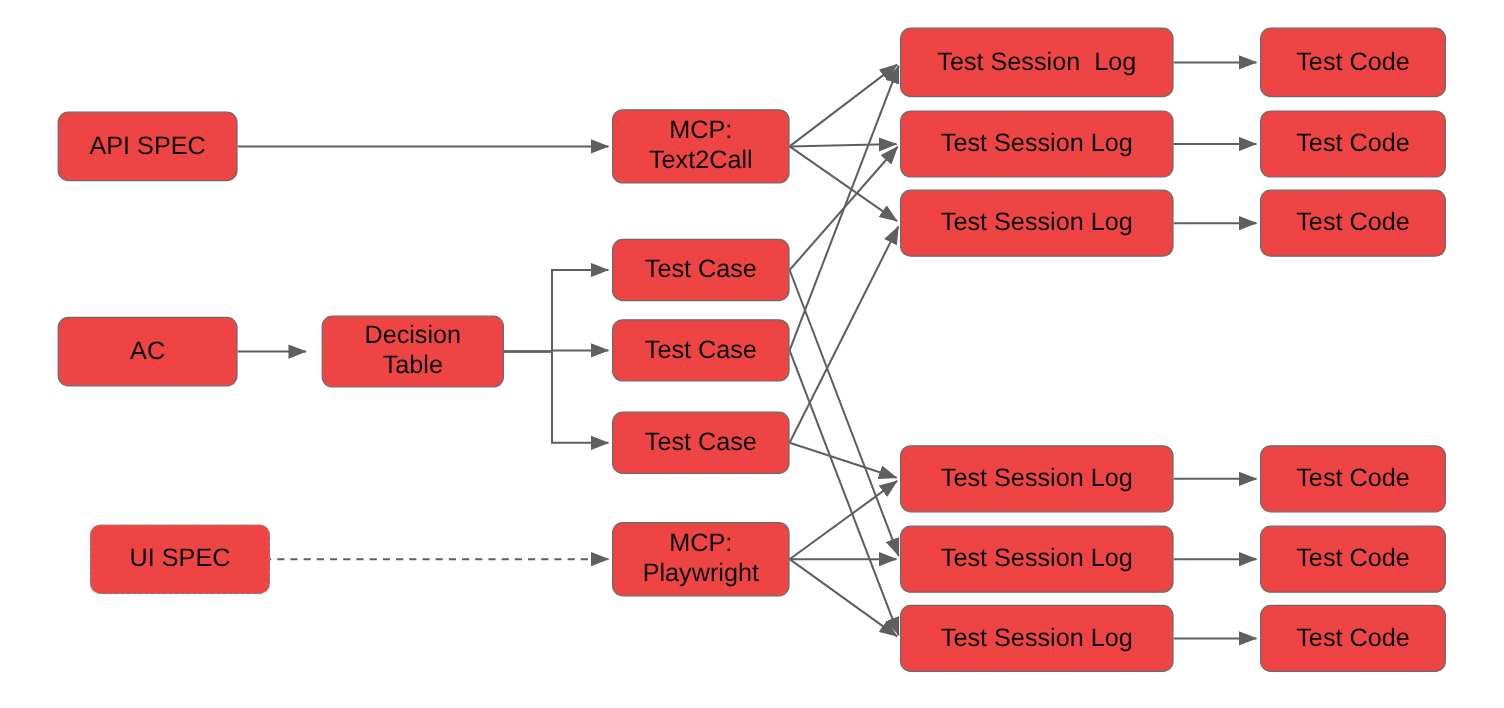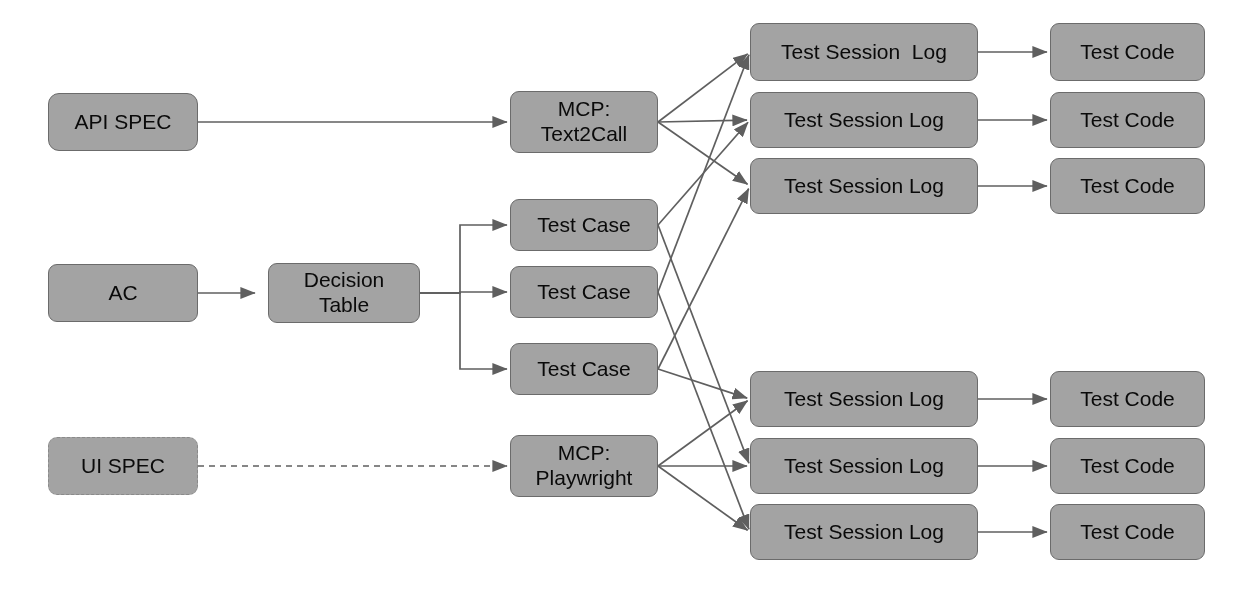--- a/index.html
+++ b/index.html
@@ -23,37 +23,38 @@
   #edge-layer {
     position: absolute;
     left: 0;
     top: 0;
     width: 1253px;
     height: 590px;
   }
   .node {
     position: absolute;
     box-sizing: border-box;
-    background: #a3a3a3;
+    background: #ef4444;
     border: 1.6px solid #6b6b6b;
     border-radius: 9px;
     display: flex;
     align-items: center;
     justify-content: center;
     text-align: center;
     color: #0a0a0a;
     font-size: 21px;
     line-height: 1.18;
     white-space: pre;
     z-index: 2;
   }
   .node.dashed {
     border-style: dashed;
     border-width: 1.8px;
     border-color: #8a8a8a;
+    margin-left: 27px;
   }
   .node-label {
     display: block;
     white-space: pre;
   }
 </style>
 </head>
 <body>
 
 <div id="diagram-root">
@@ -84,21 +85,21 @@
         <path d="M 658 466 L 747.5623852481109 530.2512763736448" fill="none" stroke="#5f5f5f" stroke-width="1.7" marker-end="url(#arrowhead)"></path>
         <path d="M 978 52 L 1047 52" fill="none" stroke="#5f5f5f" stroke-width="1.7" marker-end="url(#arrowhead)"></path>
         <path d="M 978 120 L 1047 120" fill="none" stroke="#5f5f5f" stroke-width="1.7" marker-end="url(#arrowhead)"></path>
         <path d="M 978 186 L 1047 186" fill="none" stroke="#5f5f5f" stroke-width="1.7" marker-end="url(#arrowhead)"></path>
         <path d="M 978 399 L 1047 399" fill="none" stroke="#5f5f5f" stroke-width="1.7" marker-end="url(#arrowhead)"></path>
         <path d="M 978 466 L 1047 466" fill="none" stroke="#5f5f5f" stroke-width="1.7" marker-end="url(#arrowhead)"></path>
         <path d="M 978 532 L 1047 532" fill="none" stroke="#5f5f5f" stroke-width="1.7" marker-end="url(#arrowhead)"></path>
       </g>
   </svg>
   <div id="node-group">
-      <div class="node" style="left: 48px; top: 93px; width: 150px; height: 58px; border-radius: 11px;"><span class="node-label">API SPEC</span></div>
+      <div class="node" style="left: 48px; top: 93px; width: 150px; height: 58px;"><span class="node-label">API SPEC</span></div>
       <div class="node" style="left: 48px; top: 264px; width: 150px; height: 58px;"><span class="node-label">AC</span></div>
       <div class="node dashed" style="left: 48px; top: 437px; width: 150px; height: 58px;"><span class="node-label">UI SPEC</span></div>
       <div class="node" style="left: 268px; top: 263px; width: 152px; height: 60px;"><span class="node-label">Decision
 Table</span></div>
       <div class="node" style="left: 510px; top: 91px; width: 148px; height: 62px;"><span class="node-label">MCP:
 Text2Call</span></div>
       <div class="node" style="left: 510px; top: 435px; width: 148px; height: 62px;"><span class="node-label">MCP:
 Playwright</span></div>
       <div class="node" style="left: 510px; top: 199px; width: 148px; height: 52px;"><span class="node-label">Test Case</span></div>
       <div class="node" style="left: 510px; top: 266px; width: 148px; height: 52px;"><span class="node-label">Test Case</span></div>

